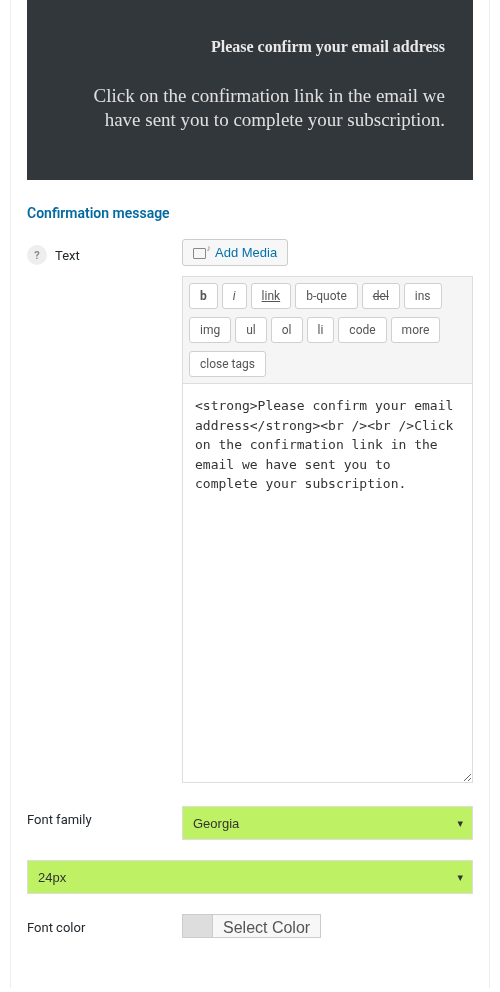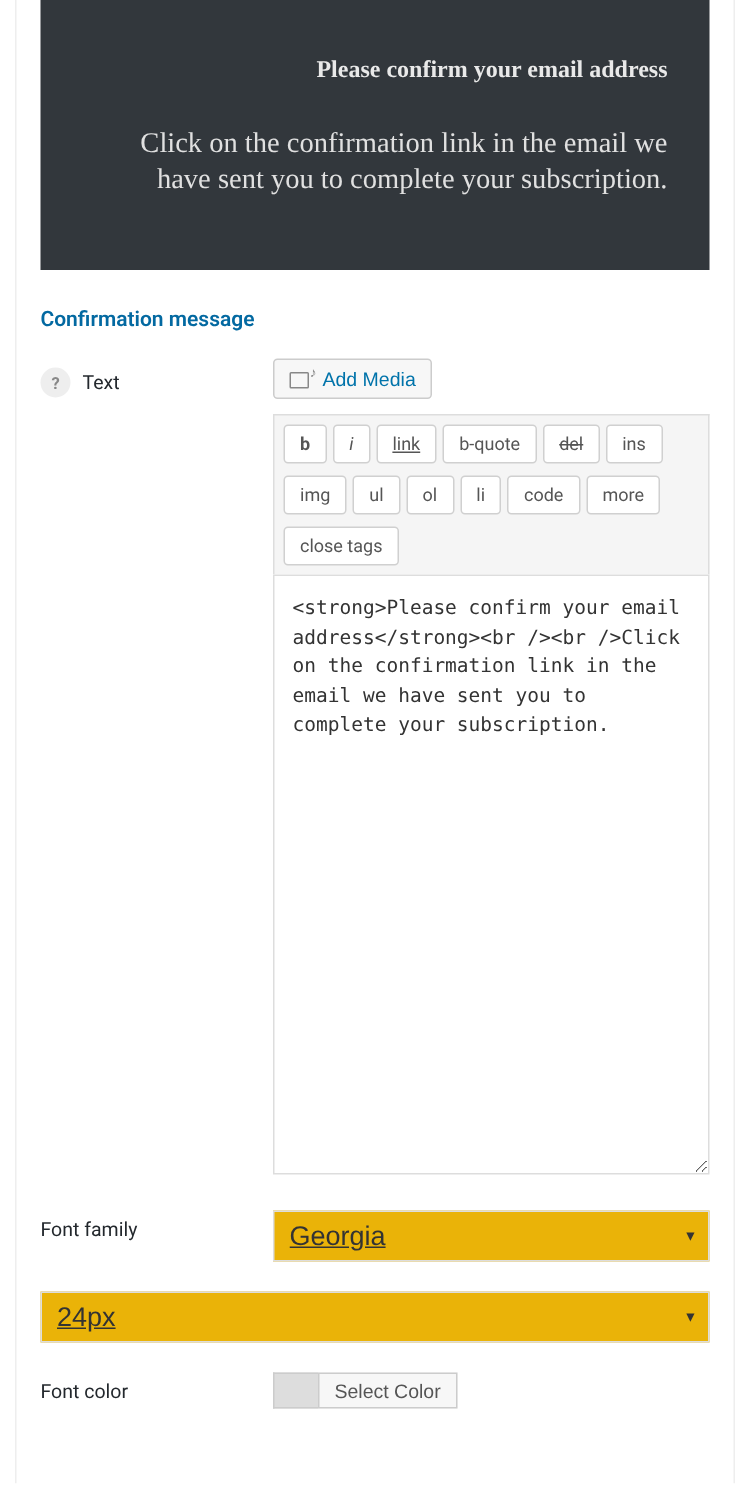--- a/index.html
+++ b/index.html
@@ -141,28 +141,27 @@
       line-height: 1.5;
       color: #333;
       resize: vertical;
       outline: none;
     }
     .select-input {
       width: 100%;
       height: 34px;
       border: 1px solid #ddd;
       padding: 4px 24px 4px 10px;
-      font-size: 18px;
-      color: #333;
-      background: #eab308;
+      font-size: 13px;
+      color: #333;
+      background: #bef264;
       appearance: none;
       -webkit-appearance: none;
       cursor: pointer;
       position: relative;
-      text-decoration: underline;
     }
     .select-wrap {
       position: relative;
     }
     .select-wrap::after {
       content: "▾";
       position: absolute;
       right: 10px;
       top: 50%;
       transform: translateY(-50%);
@@ -180,21 +179,21 @@
       height: 24px;
       background: #ddd;
       border: 1px solid #ccc;
       border-right: none;
       cursor: pointer;
     }
     .select-color-btn {
       background: #f7f7f7;
       border: 1px solid #ccc;
       padding: 4px 10px;
-      font-size: 13px;
+      font-size: 16px;
       color: #555;
       cursor: pointer;
       height: 24px;
     }
   </style>
 </head>
 <body>
 
 <div class="page-wrap">
 

